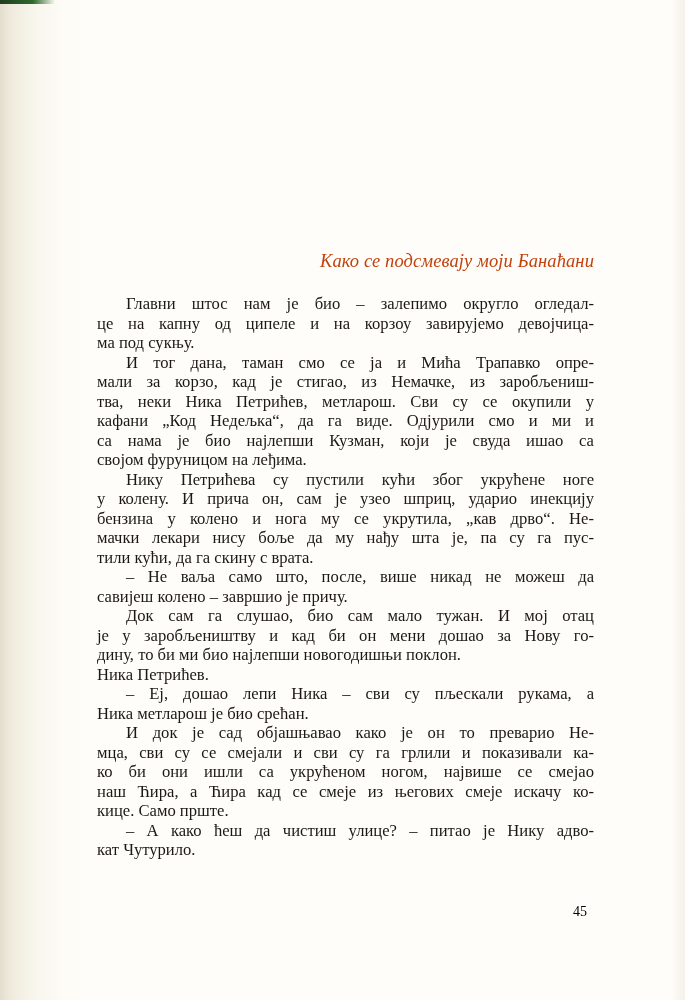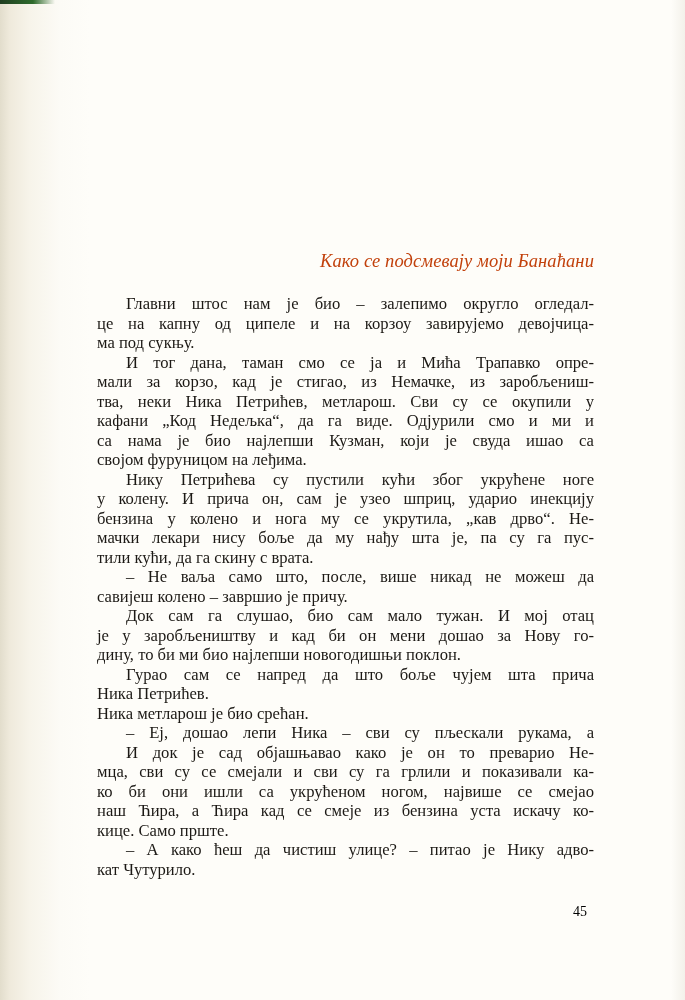--- a/index.html
+++ b/index.html
@@ -96,26 +96,25 @@
     <span class="line indent">Нику Петрићева су пустили кући због укрућене ноге</span>
     <span class="line">у колену. И прича он, сам је узео шприц, ударио инекцију</span>
     <span class="line">бензина у колено и нога му се укрутила, „кав дрво“. Не-</span>
     <span class="line">мачки лекари нису боље да му нађу шта је, па су га пус-</span>
     <span class="line last">тили кући, да га скину с врата.</span>
     <span class="line indent">– Не ваља само што, после, више никад не можеш да</span>
     <span class="line last">савијеш колено – завршио је причу.</span>
     <span class="line indent">Док сам га слушао, био сам мало тужан. И мој отац</span>
     <span class="line">је у заробљеништву и кад би он мени дошао за Нову го-</span>
     <span class="line last">дину, то би ми био најлепши новогодишњи поклон.</span>
-    <span class="line indent">Гурао сам се напред да што боље чујем шта прича</span>
     <span class="line last">Ника Петрићев.</span>
+    <span class="line indent">– Еј, дошао лепи Ника – сви су пљескали рукама, а</span>
     <span class="line last">Ника метларош је био срећан.</span>
-    <span class="line indent">– Еј, дошао лепи Ника – сви су пљескали рукама, а</span>
     <span class="line indent">И док је сад објашњавао како је он то преварио Не-</span>
     <span class="line">мца, сви су се смејали и сви су га грлили и показивали ка-</span>
     <span class="line">ко би они ишли са укрућеном ногом, највише се смејао</span>
-    <span class="line">наш Ћира, а Ћира кад се смеје из бензина уста искачу ко-</span>
+    <span class="line">наш Ћира, а Ћира кад се смеје из његових смеје искачу ко-</span>
     <span class="line last">кице. Само прште.</span>
     <span class="line indent">– А како ћеш да чистиш улице? – питао је Нику адво-</span>
     <span class="line last">кат Чутурило.</span>
   </div>
 
 <div class="folio">45</div>
 
 </body></html>

